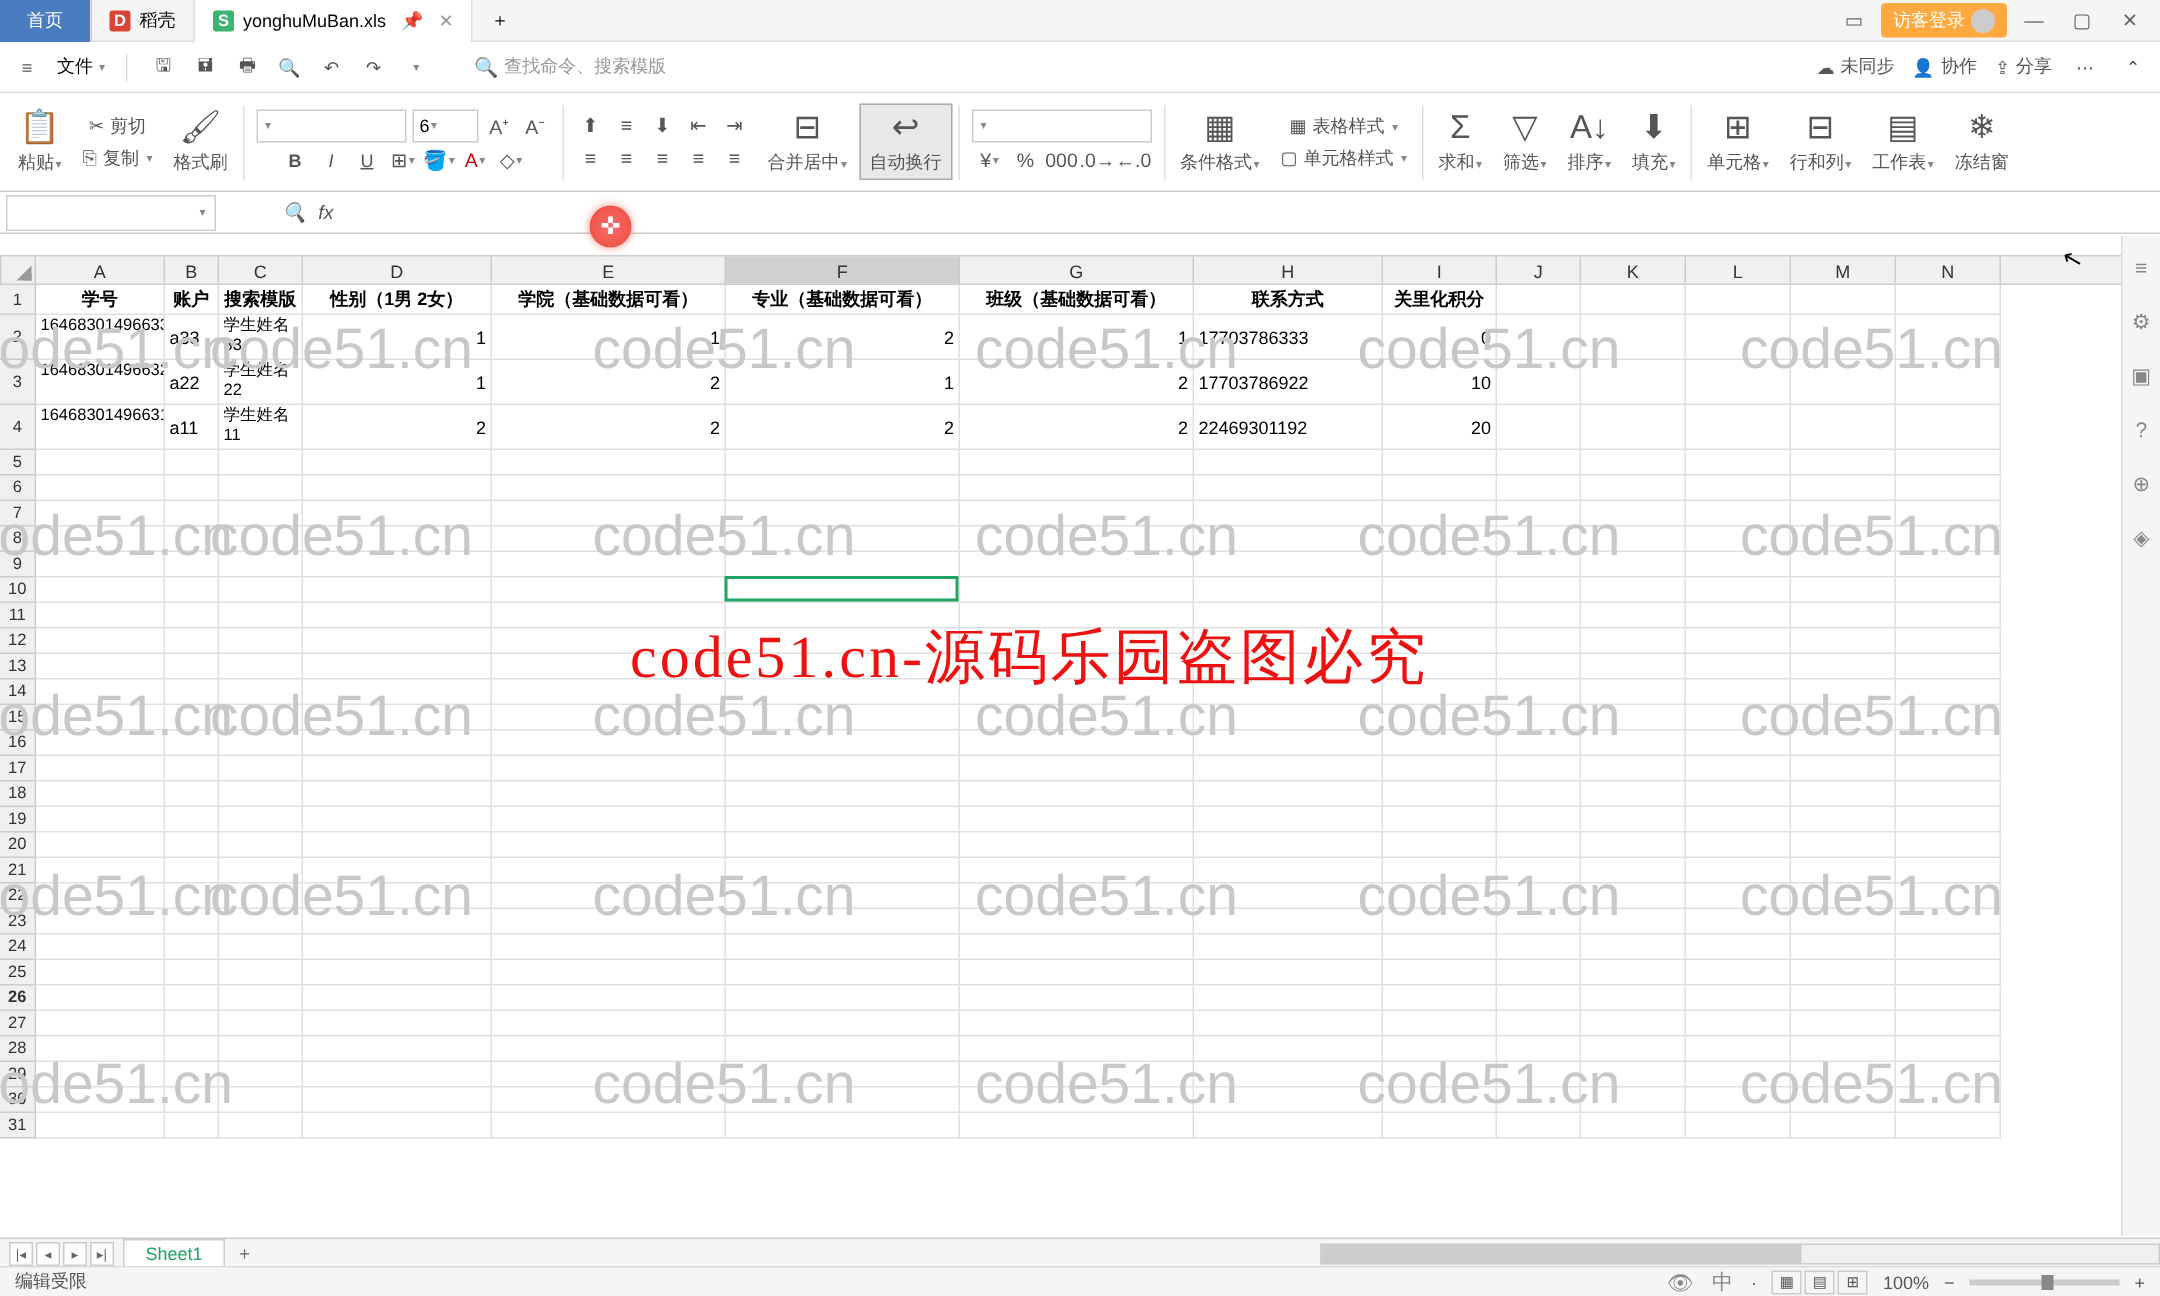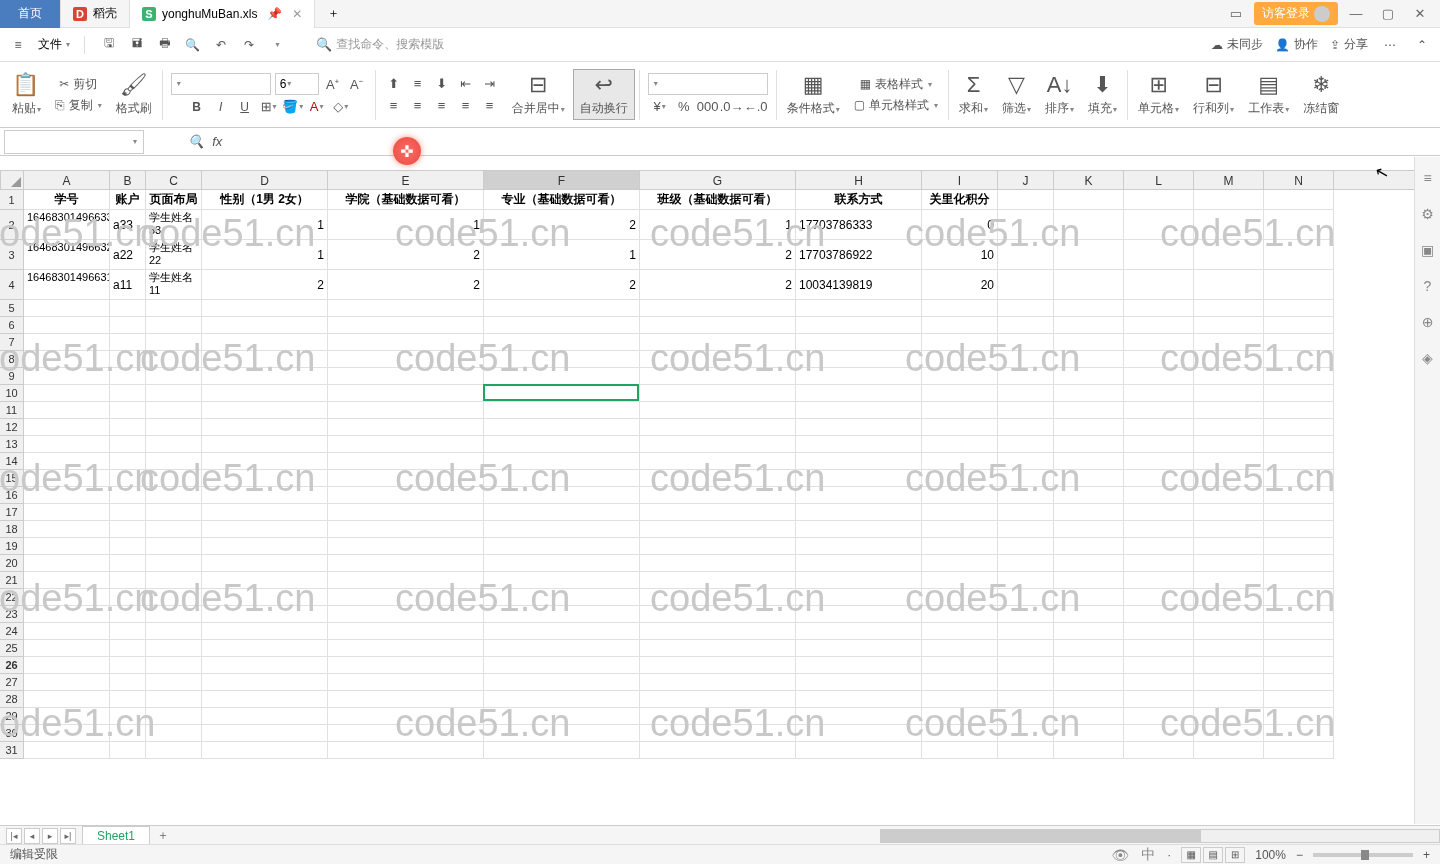--- a/index.html
+++ b/index.html
@@ -337,21 +337,21 @@
       <div class="rh" style="height: 17px; font-weight: bold;">26</div>
       <div class="rh" style="height: 17px;">27</div>
       <div class="rh" style="height: 17px; text-align: right;">28</div>
       <div class="rh" style="height: 17px;">29</div>
       <div class="rh" style="height: 17px;">30</div>
       <div class="rh" style="height: 17px;">31</div>
     </div>
   <div class="cells" id="cells">
       <div class="cell hdr" style="left: 0px; top: 0px; width: 86px; height: 20px;">学号</div>
       <div class="cell hdr" style="left: 86px; top: 0px; width: 36px; height: 20px;">账户</div>
-      <div class="cell hdr" style="left: 122px; top: 0px; width: 56px; height: 20px;">页面布局</div>
+      <div class="cell hdr" style="left: 122px; top: 0px; width: 56px; height: 20px;">搜索模版</div>
       <div class="cell hdr" style="left: 178px; top: 0px; width: 126px; height: 20px;">性别（1男  2女）</div>
       <div class="cell hdr" style="left: 304px; top: 0px; width: 156px; height: 20px;">学院（基础数据可看）</div>
       <div class="cell hdr" style="left: 460px; top: 0px; width: 156px; height: 20px;">专业（基础数据可看）</div>
       <div class="cell hdr" style="left: 616px; top: 0px; width: 156px; height: 20px;">班级（基础数据可看）</div>
       <div class="cell hdr" style="left: 772px; top: 0px; width: 126px; height: 20px;">联系方式</div>
       <div class="cell hdr" style="left: 898px; top: 0px; width: 76px; height: 20px;">关里化积分</div>
       <div class="cell" style="left: 974px; top: 0px; width: 56px; height: 20px;"></div>
       <div class="cell" style="left: 1030px; top: 0px; width: 70px; height: 20px;"></div>
       <div class="cell" style="left: 1100px; top: 0px; width: 70px; height: 20px;"></div>
       <div class="cell" style="left: 1170px; top: 0px; width: 70px; height: 20px;"></div>
@@ -384,21 +384,21 @@
       <div class="cell" style="left: 1100px; top: 50px; width: 70px; height: 30px;"></div>
       <div class="cell" style="left: 1170px; top: 50px; width: 70px; height: 30px;"></div>
       <div class="cell" style="left: 1240px; top: 50px; width: 70px; height: 30px;"></div>
       <div class="cell" style="left: 0px; top: 80px; width: 86px; height: 30px; font-size: 11px; line-height: 13px; white-space: normal; align-items: flex-start;">164683014966311</div>
       <div class="cell" style="left: 86px; top: 80px; width: 36px; height: 30px;">a11</div>
       <div class="cell" style="left: 122px; top: 80px; width: 56px; height: 30px; font-size: 11px; line-height: 13px; white-space: normal; align-items: flex-start;">学生姓名11</div>
       <div class="cell num" style="left: 178px; top: 80px; width: 126px; height: 30px;">2</div>
       <div class="cell num" style="left: 304px; top: 80px; width: 156px; height: 30px;">2</div>
       <div class="cell num" style="left: 460px; top: 80px; width: 156px; height: 30px;">2</div>
       <div class="cell num" style="left: 616px; top: 80px; width: 156px; height: 30px;">2</div>
-      <div class="cell" style="left: 772px; top: 80px; width: 126px; height: 30px;">10034139819</div>
+      <div class="cell" style="left: 772px; top: 80px; width: 126px; height: 30px;">22469301192</div>
       <div class="cell num" style="left: 898px; top: 80px; width: 76px; height: 30px;">20</div>
       <div class="cell" style="left: 974px; top: 80px; width: 56px; height: 30px;"></div>
       <div class="cell" style="left: 1030px; top: 80px; width: 70px; height: 30px;"></div>
       <div class="cell" style="left: 1100px; top: 80px; width: 70px; height: 30px;"></div>
       <div class="cell" style="left: 1170px; top: 80px; width: 70px; height: 30px;"></div>
       <div class="cell" style="left: 1240px; top: 80px; width: 70px; height: 30px;"></div>
       <div class="cell" style="left: 0px; top: 110px; width: 86px; height: 17px;"></div>
       <div class="cell" style="left: 86px; top: 110px; width: 36px; height: 17px;"></div>
       <div class="cell" style="left: 122px; top: 110px; width: 56px; height: 17px;"></div>
       <div class="cell" style="left: 178px; top: 110px; width: 126px; height: 17px;"></div>
@@ -802,20 +802,21 @@
   <div class="watermark" style="left:395px;top:420px">code51.cn</div>
   <div class="watermark" style="left:650px;top:420px">code51.cn</div>
   <div class="watermark" style="left:905px;top:420px">code51.cn</div>
   <div class="watermark" style="left:1160px;top:420px">code51.cn</div>
   <div class="watermark" style="left:-20px;top:545px">code51.cn</div>
   <div class="watermark" style="left:395px;top:545px">code51.cn</div>
   <div class="watermark" style="left:650px;top:545px">code51.cn</div>
   <div class="watermark" style="left:905px;top:545px">code51.cn</div>
   <div class="watermark" style="left:1160px;top:545px">code51.cn</div>
 
+  <div class="wm-red" style="left:420px;top:253px">code51.cn-源码乐园盗图必究</div>
 </div>
 
 <div class="side-strip">
   <span class="side-ico">≡</span>
   <span class="side-ico">⚙</span>
   <span class="side-ico">▣</span>
   <span class="side-ico">?</span>
   <span class="side-ico">⊕</span>
   <span class="side-ico">◈</span>
 </div>

